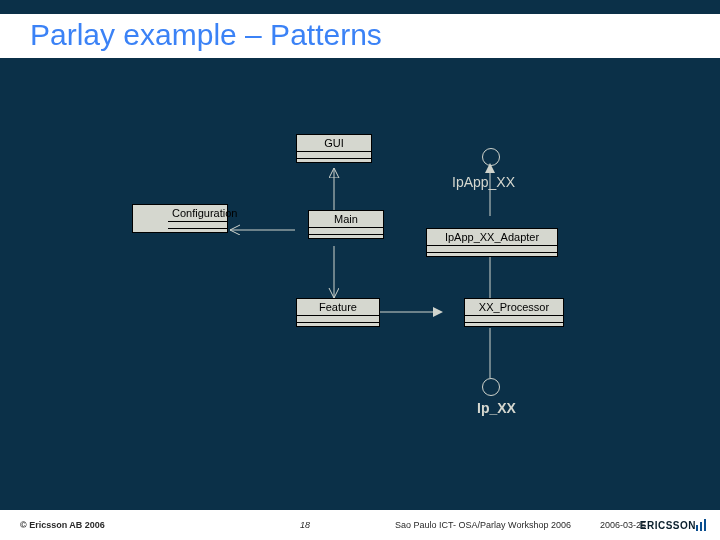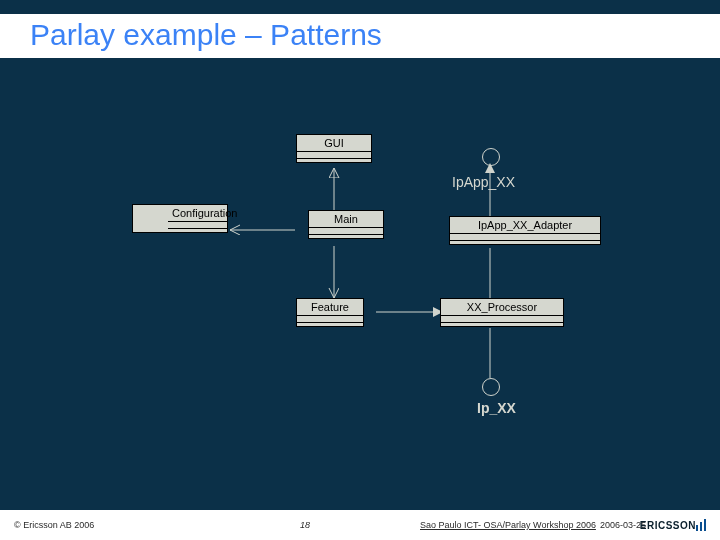--- a/index.html
+++ b/index.html
@@ -87,23 +87,23 @@
     left: 0;
     bottom: 0;
     width: 720px;
     height: 30px;
     background: #fff;
     display: flex;
     align-items: center;
     font-size: 9px;
     color: #2a2a2a;
   }
-  .footer .copy { position:absolute; left:14px; }
+  .footer .copy { position:absolute; left:20px;font-weight:bold; }
   .footer .page { position:absolute; left:300px;font-style:italic; }
-  .footer .event { position:absolute; left:420px;text-decoration:underline; }
+  .footer .event { position:absolute; left:395px; }
   .footer .date { position:absolute; left:600px; }
   .footer .logo { position:absolute; right:12px; font-weight:bold; font-size:10px; letter-spacing:0.5px; color:#0a1f2c; display:flex; align-items:center; }
   .footer .logo .bars {
     display:inline-block; width:12px; height:12px; position:relative;
   }
   .footer .logo .bars span{
     position:absolute; width:2px; background:#0a4e8f;
   }
   .footer .logo .bars span:nth-child(1){left:0; top:6px; height:6px;}
   .footer .logo .bars span:nth-child(2){left:4px; top:3px; height:9px;}
@@ -160,33 +160,33 @@
     <div class="comp1"></div>
       <div class="comp2"></div>
   </div>
 
   <div class="cls" style="left:296px; top:150px; width:76px;margin-left:12px;">
     <div class="name">Main</div>
     <div class="comp1"></div>
       <div class="comp2"></div>
   </div>
 
-  <div class="cls" style="left:426px; top:156px; width:152px;margin-left:23px;">
+  <div class="cls" style="left:426px; top:168px; width:132px;">
     <div class="name">IpApp_XX_Adapter</div>
     <div class="comp1"></div>
       <div class="comp2"></div>
   </div>
 
-  <div class="cls" style="left:296px; top:238px; width:68px;">
+  <div class="cls" style="left:296px; top:238px; width:84px;">
     <div class="name">Feature</div>
     <div class="comp1"></div>
       <div class="comp2"></div>
   </div>
 
-  <div class="cls" style="left:440px; top:238px; width:124px;">
+  <div class="cls" style="left:464px; top:238px; width:100px;">
     <div class="name">XX_Processor</div>
     <div class="comp1"></div>
       <div class="comp2"></div>
   </div>
 
   <div class="iface-circle" style="left:482px; top:318px;"></div>
   <div class="lbl" style="left:477px; top:340px;font-weight:bold;">Ip_XX</div>
 
 </div>
 

